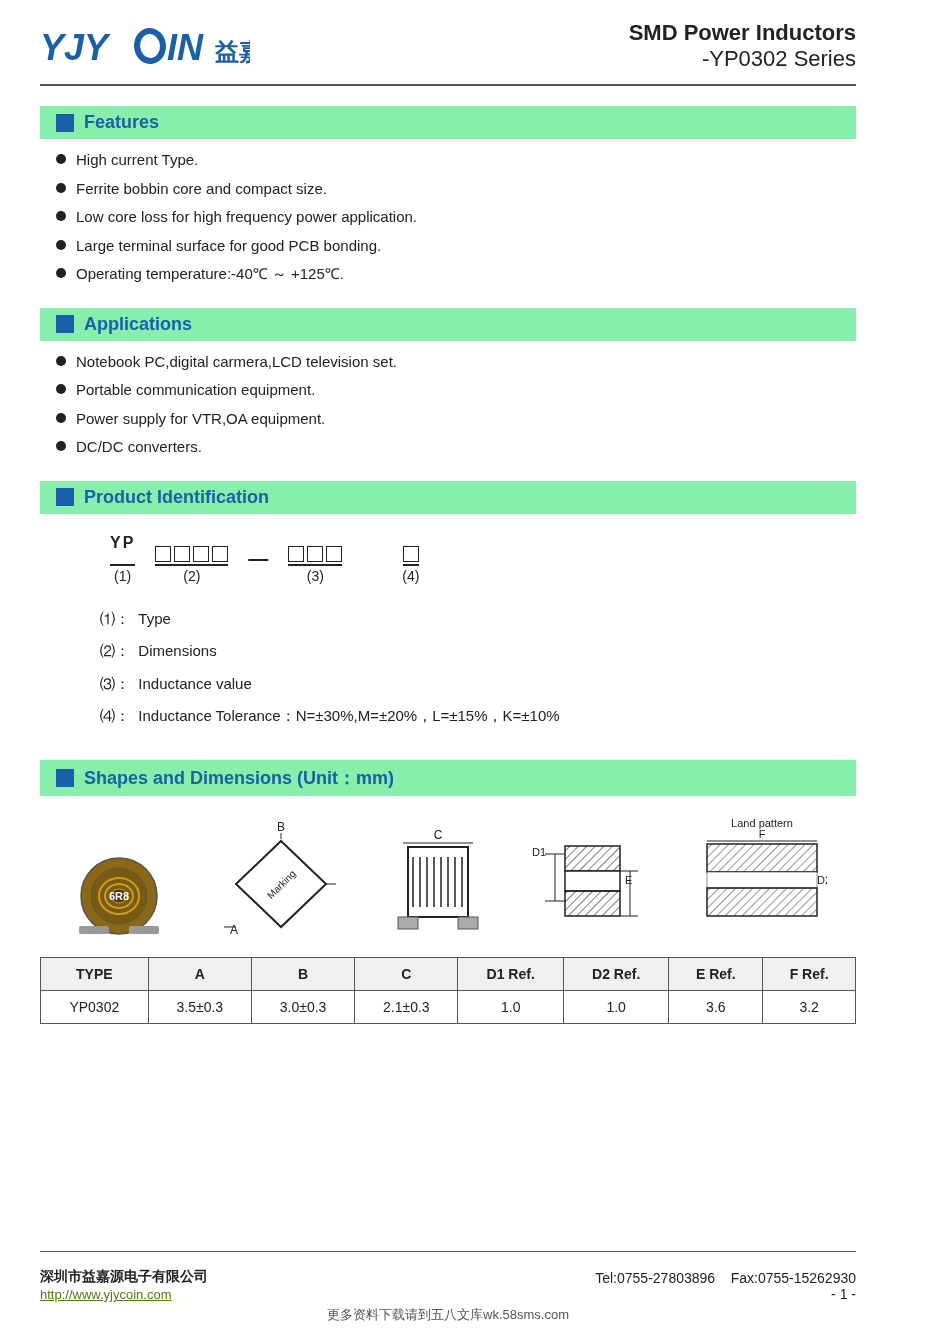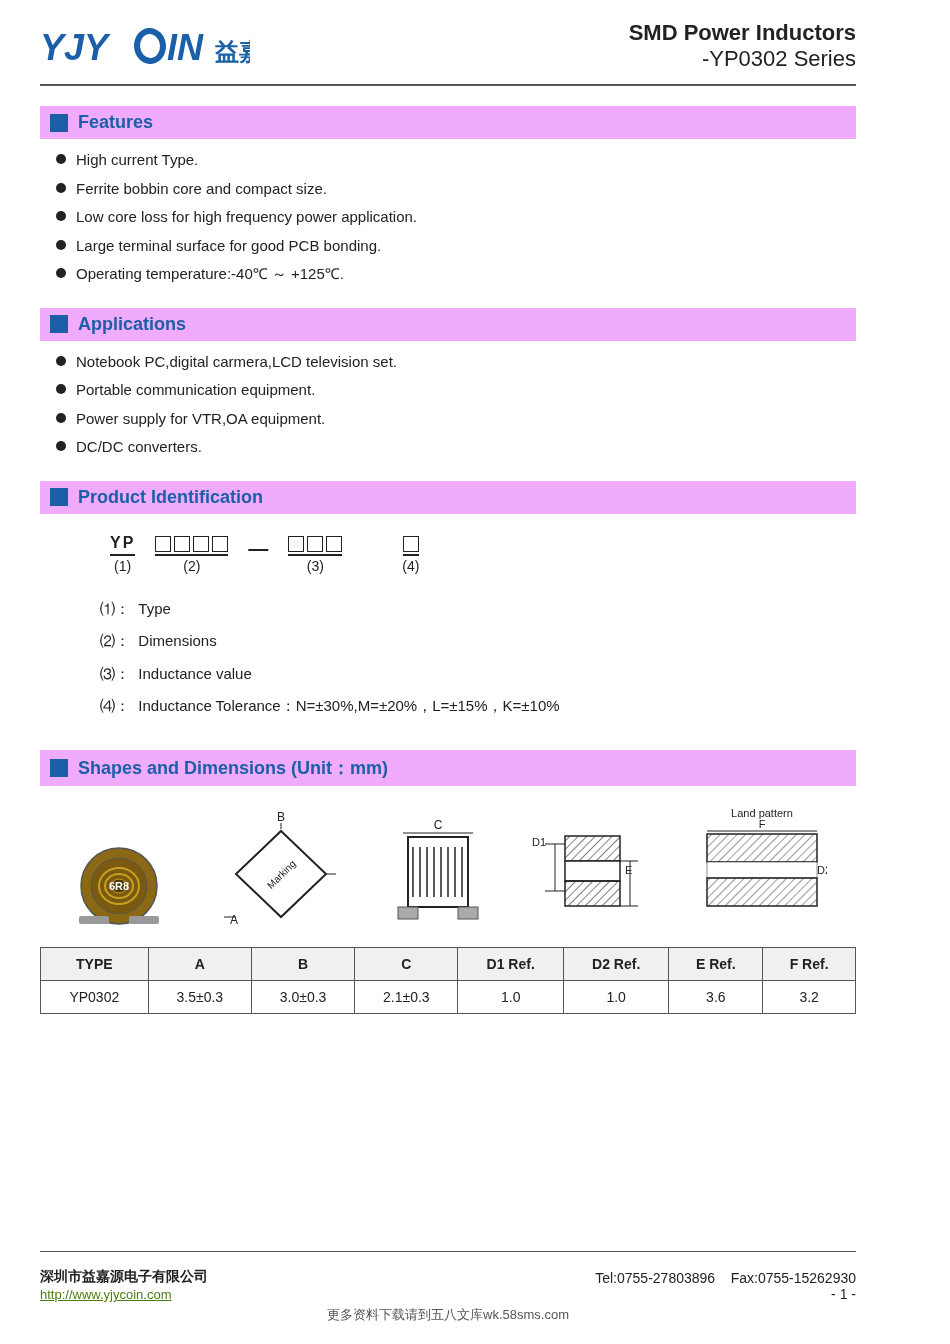--- a/index.html
+++ b/index.html
@@ -46,22 +46,22 @@
     .header-title .line2 {
       font-size: 22px;
       font-weight: normal;
       color: #222;
     }
 
     
     .section-header {
       display: flex;
       align-items: center;
-      background: #f0abfc;
-      padding: 6px 10px;
+      background: #86efac;
+      padding: 6px 16px;
       margin-bottom: 10px;
       margin-top: 6px;
     }
     .section-square {
       display: inline-block;
       width: 18px;
       height: 18px;
       background: #1a5fa8;
       margin-right: 10px;
       flex-shrink: 0;
@@ -104,21 +104,21 @@
       display: flex;
       flex-direction: column;
       align-items: center;
     }
     .code-top {
       font-size: 16px;
       font-weight: bold;
       color: #222;
       letter-spacing: 2px;
       border-bottom: 2px solid #222;
-      padding-bottom: 2px;
+      padding-bottom: 12px;
       margin-bottom: 2px;
     }
     .code-num {
       font-size: 14px;
       color: #222;
     }
     .code-dash {
       font-size: 20px;
       font-weight: bold;
       padding-bottom: 14px;

